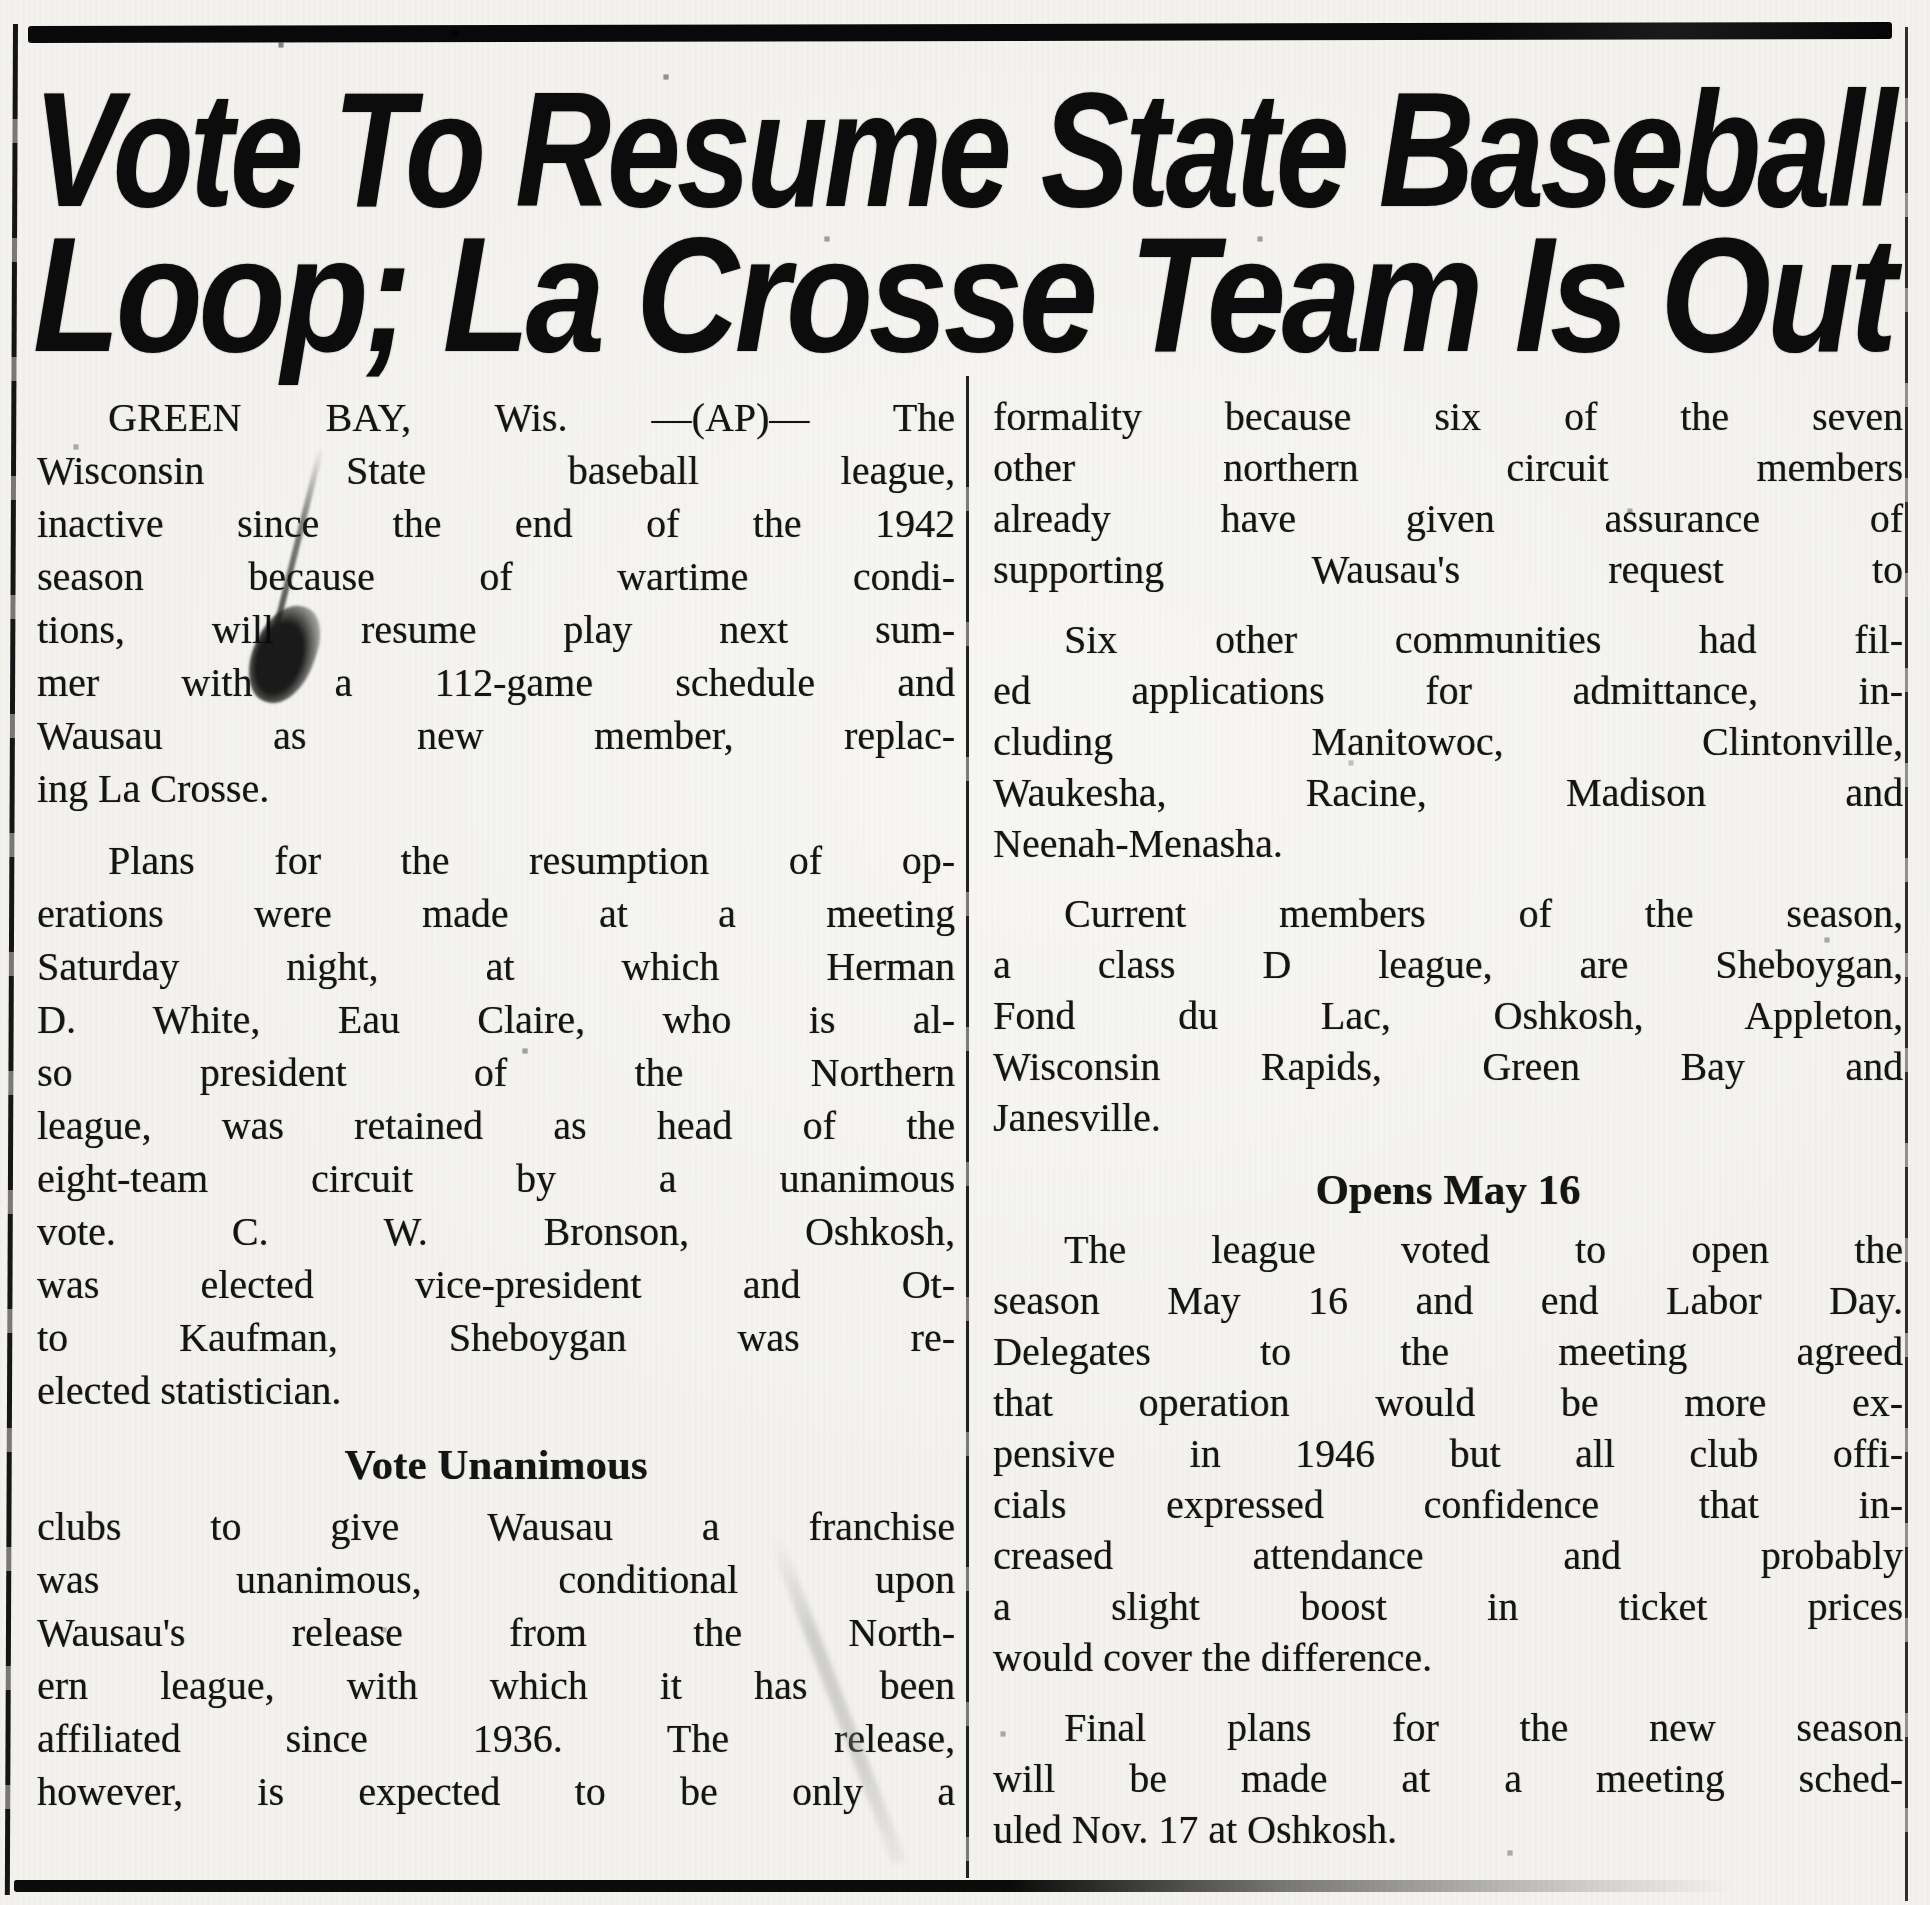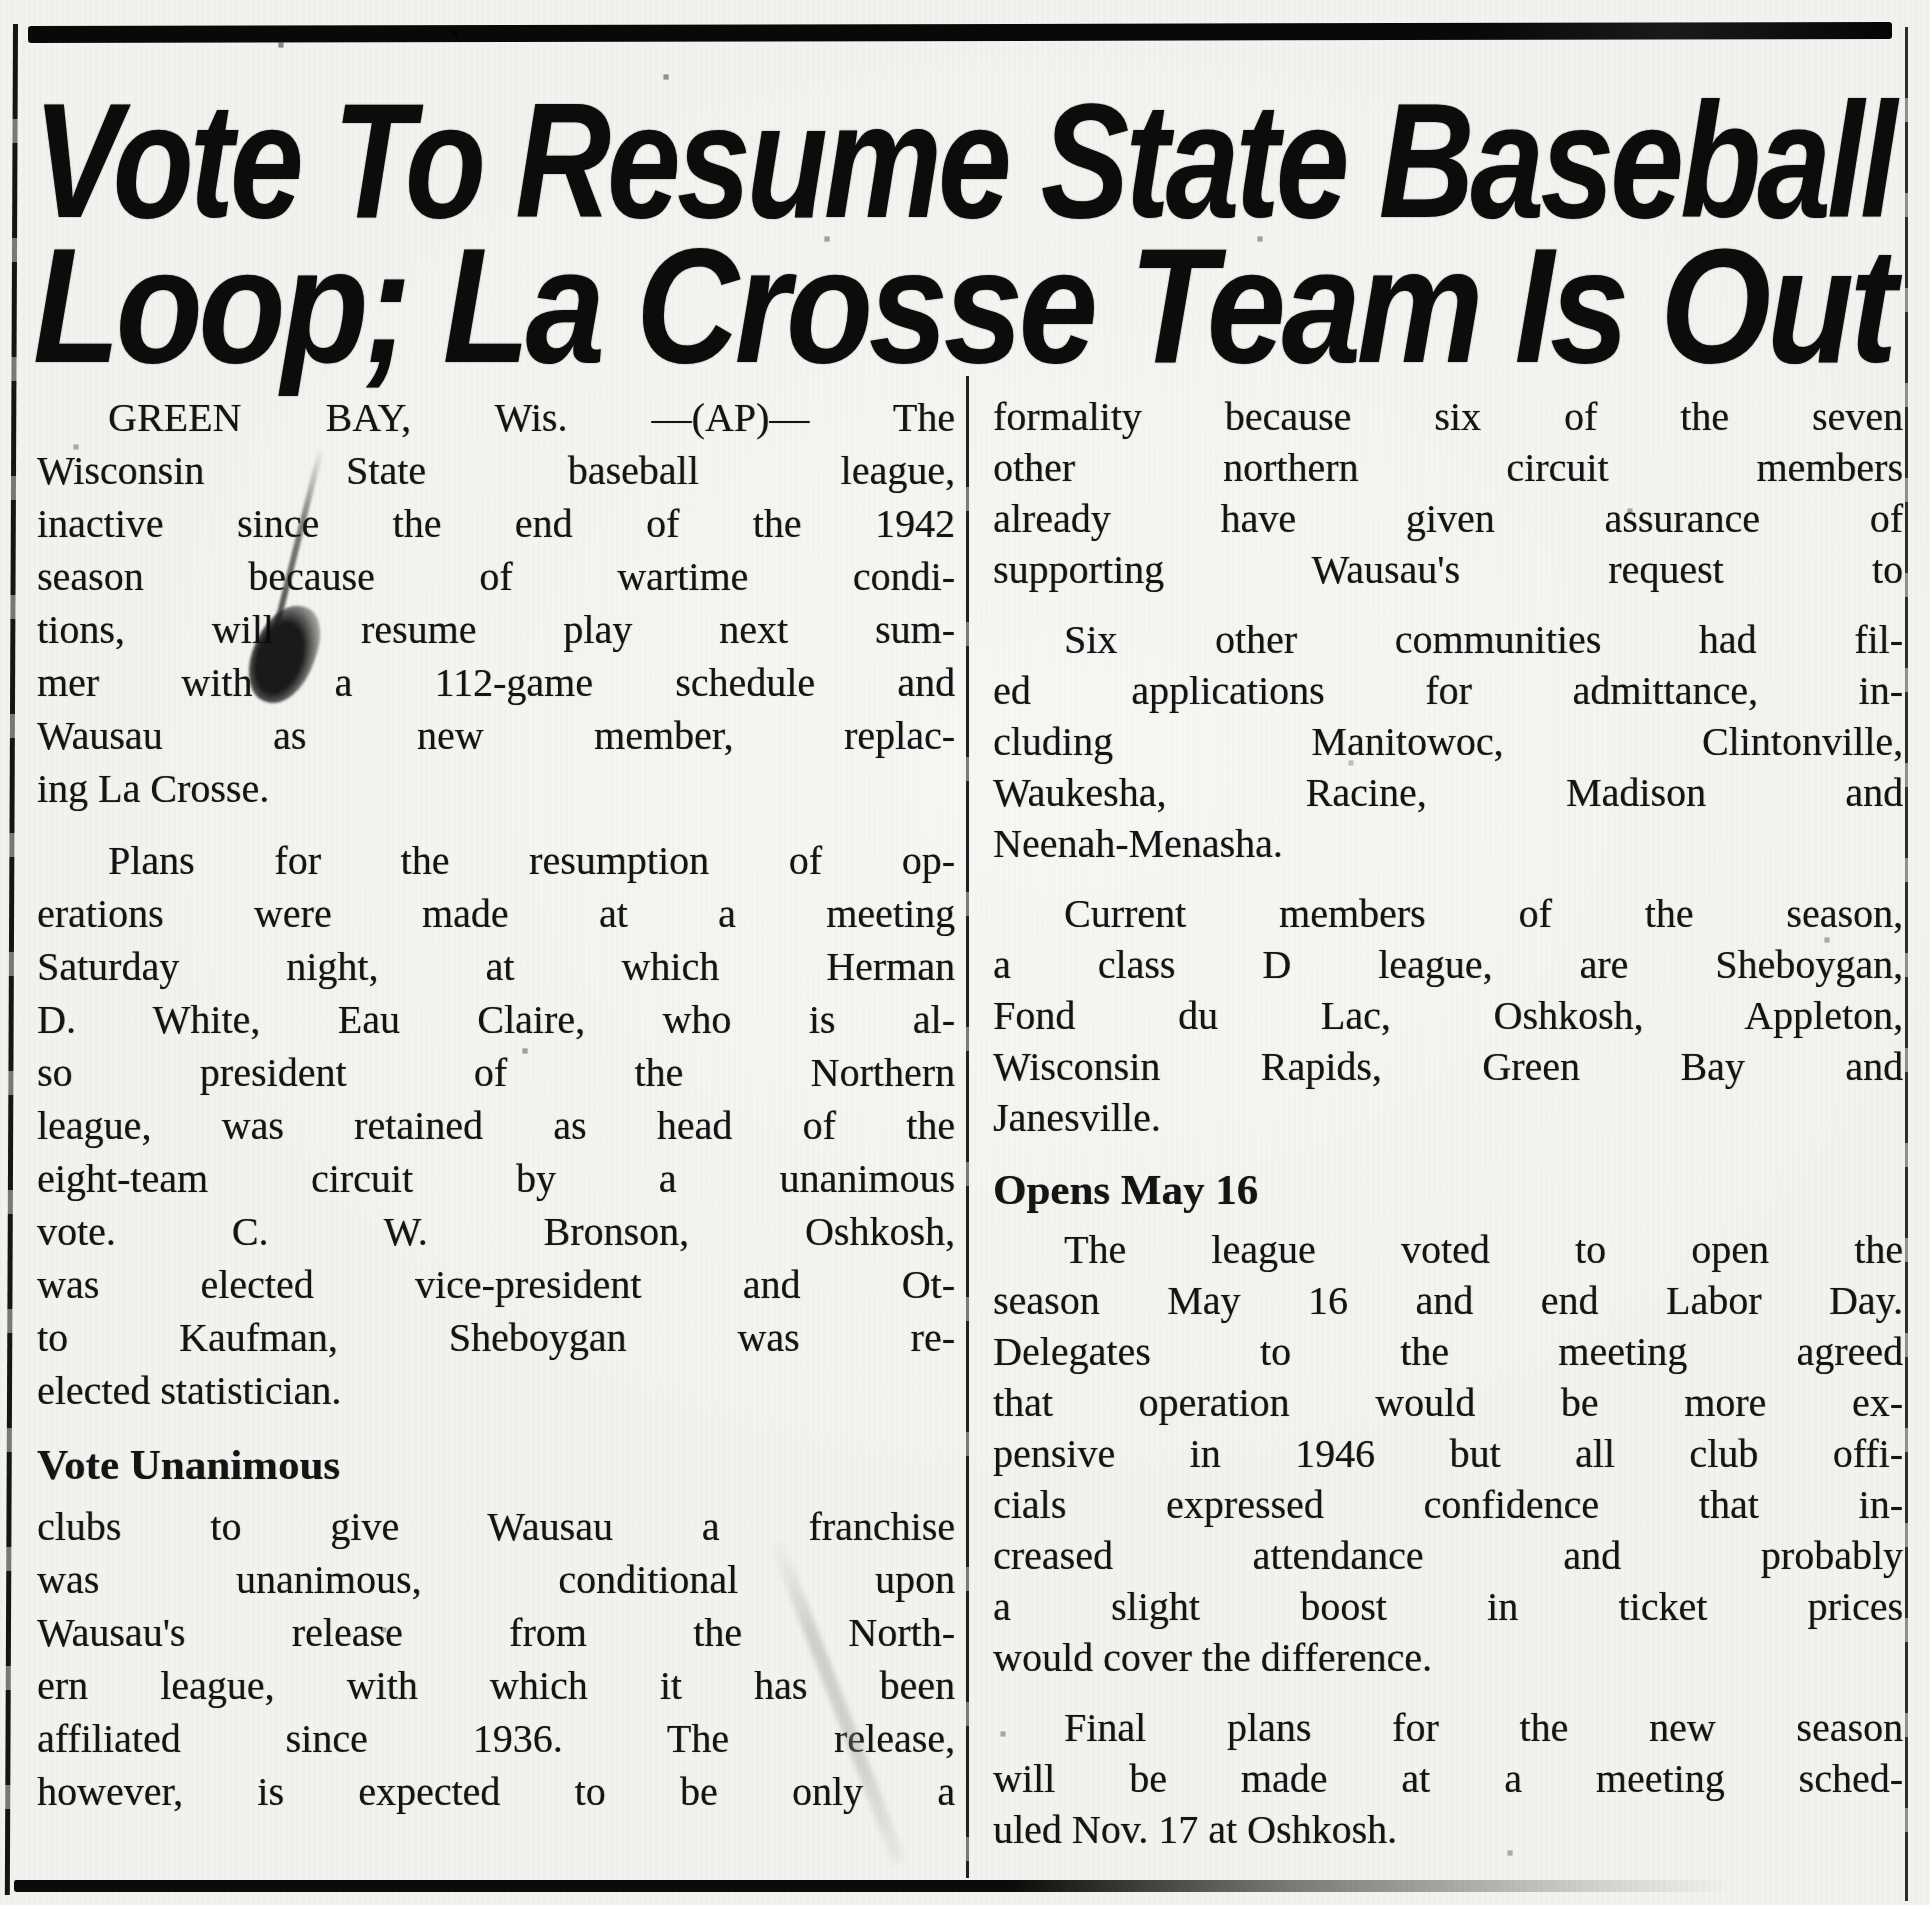--- a/index.html
+++ b/index.html
@@ -22,40 +22,40 @@
     background:repeating-linear-gradient(180deg,#151515 0 95px,rgba(21,21,21,.55) 95px 119px);
     transform:rotate(.25deg);transform-origin:top left;}
   .rule-right{left:1905px;top:27px;width:3.2px;height:1874px;
     background:repeating-linear-gradient(180deg,rgba(25,25,25,.9) 0 71px,rgba(25,25,25,.45) 71px 95px);}
   .rule-bottom{left:14.3px;top:1880px;width:1719px;height:12px;border-radius:2.4px;
     background:linear-gradient(90deg,#0b0b0b 0 58%,rgba(20,20,20,.55) 74%,rgba(20,20,20,.15) 92%,rgba(20,20,20,0) 100%);}
   .divider{position:absolute;left:966px;top:376px;width:3.2px;height:1502px;
     background:repeating-linear-gradient(180deg,rgba(22,22,22,.95) 0 111px,rgba(22,22,22,.55) 111px 135px);}
 
   
-  .headline{position:absolute;left:33px;top:87px;width:1871px;
+  .headline{position:absolute;left:33px;top:76px;width:1871px;
     font-family:"Liberation Sans", sans-serif;font-weight:bold;font-style:italic;
     color:#0c0c0c;}
   .headline-line{display:inline-block;white-space:nowrap;font-size:163px;
     letter-spacing:-4.8px;line-height:148px;height:148px;transform-origin:left center;
     text-shadow:0 0 1.6px rgba(10,10,10,.5);}
   .hl-row{height:148px;}
   .hl-row+.hl-row{margin-top:-3.2px;}
 
   
   .col{position:absolute;top:391px;font-size:40px;
     text-shadow:0.4px 0.4px 0.9px rgba(15,15,15,.5);}
   .col-left{left:37px;width:918px;--lh:53px;}
   .col-right{left:993px;width:910px;--lh:51px;}
   .para{margin:0 0 19px 0;}
   .line{line-height:var(--lh);text-align:justify;text-align-last:justify;}
   .line.indent{text-indent:71px;}
   .line.short{text-align-last:left;}
   .subhead{font-weight:bold;font-size:43px;line-height:var(--lh);
-    margin:20.6px 0 9.5px 0;text-align:left;}
+    margin:20.6px 0 9.5px 0;text-align:center;}
 
   
   .blob{position:absolute;left:253px;top:603px;width:62px;height:102px;border-radius:60% 40% 55% 45%;
     background:radial-gradient(ellipse at 45% 55%, rgba(8,8,8,.92) 0 45%, rgba(8,8,8,.45) 70%, rgba(8,8,8,0) 100%);
     transform:rotate(18deg);filter:blur(1.2px);}
   .blob-streak{position:absolute;left:295px;top:445px;width:5.6px;height:191px;
     background:linear-gradient(180deg,rgba(30,30,30,0),rgba(30,30,30,.55) 40%,rgba(30,30,30,.75));
     transform:rotate(14deg);filter:blur(0.8px);}
   .scratch{position:absolute;left:830px;top:1525px;width:14.3px;height:349px;
     background:linear-gradient(180deg,rgba(125,125,125,0),rgba(125,125,125,.3) 30%,rgba(150,150,150,.35) 70%,rgba(125,125,125,.08));

